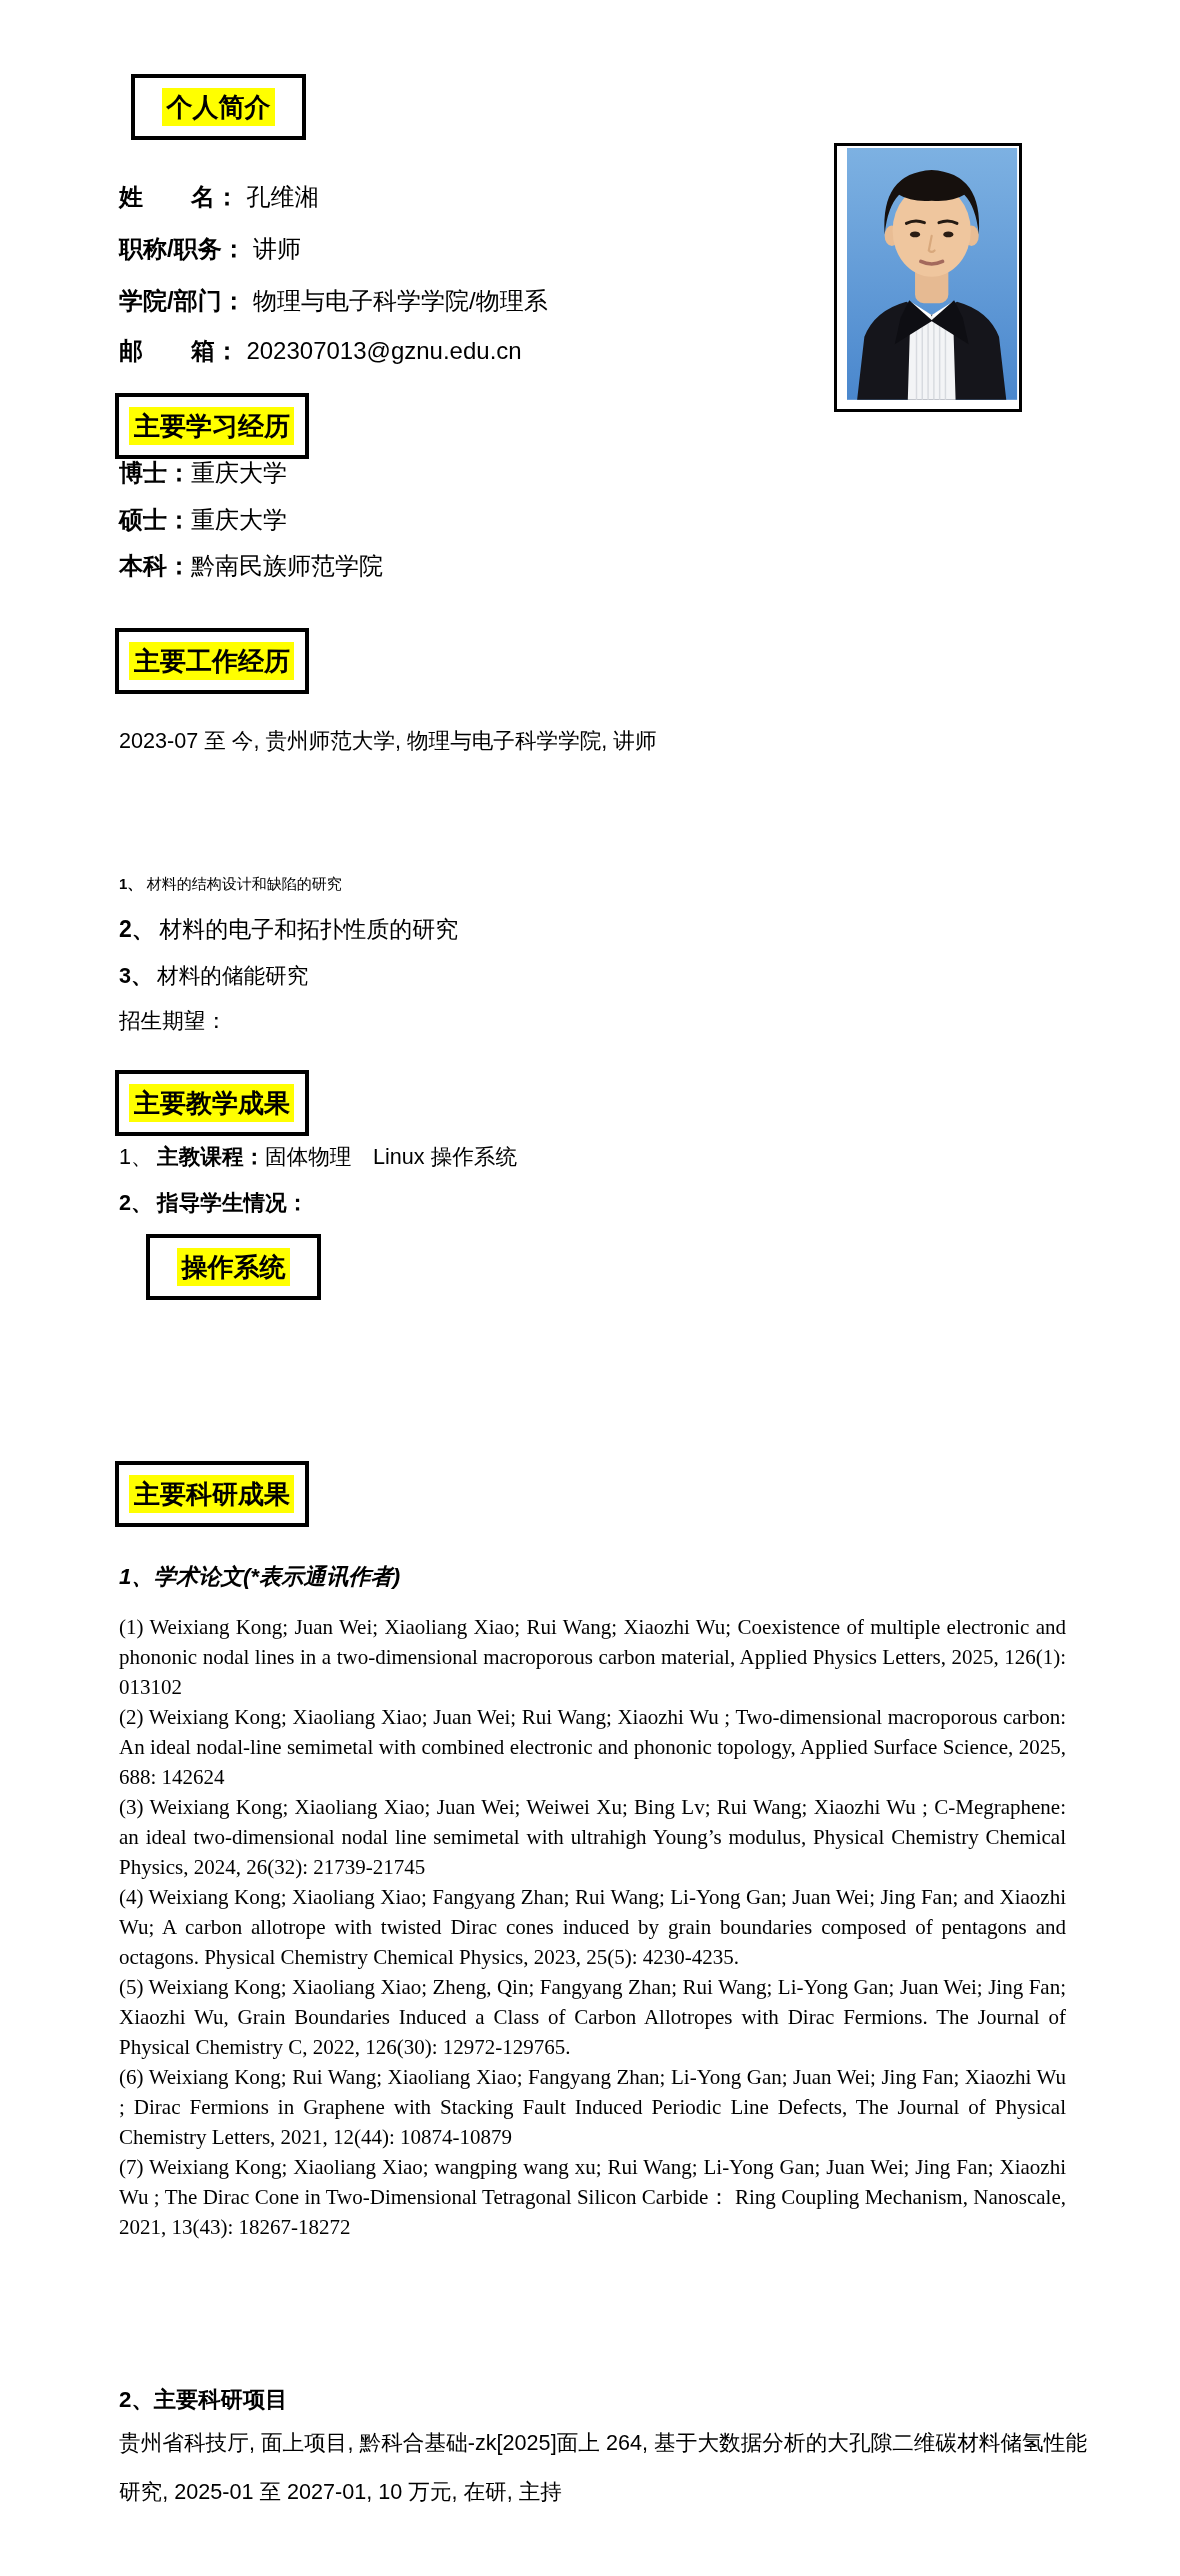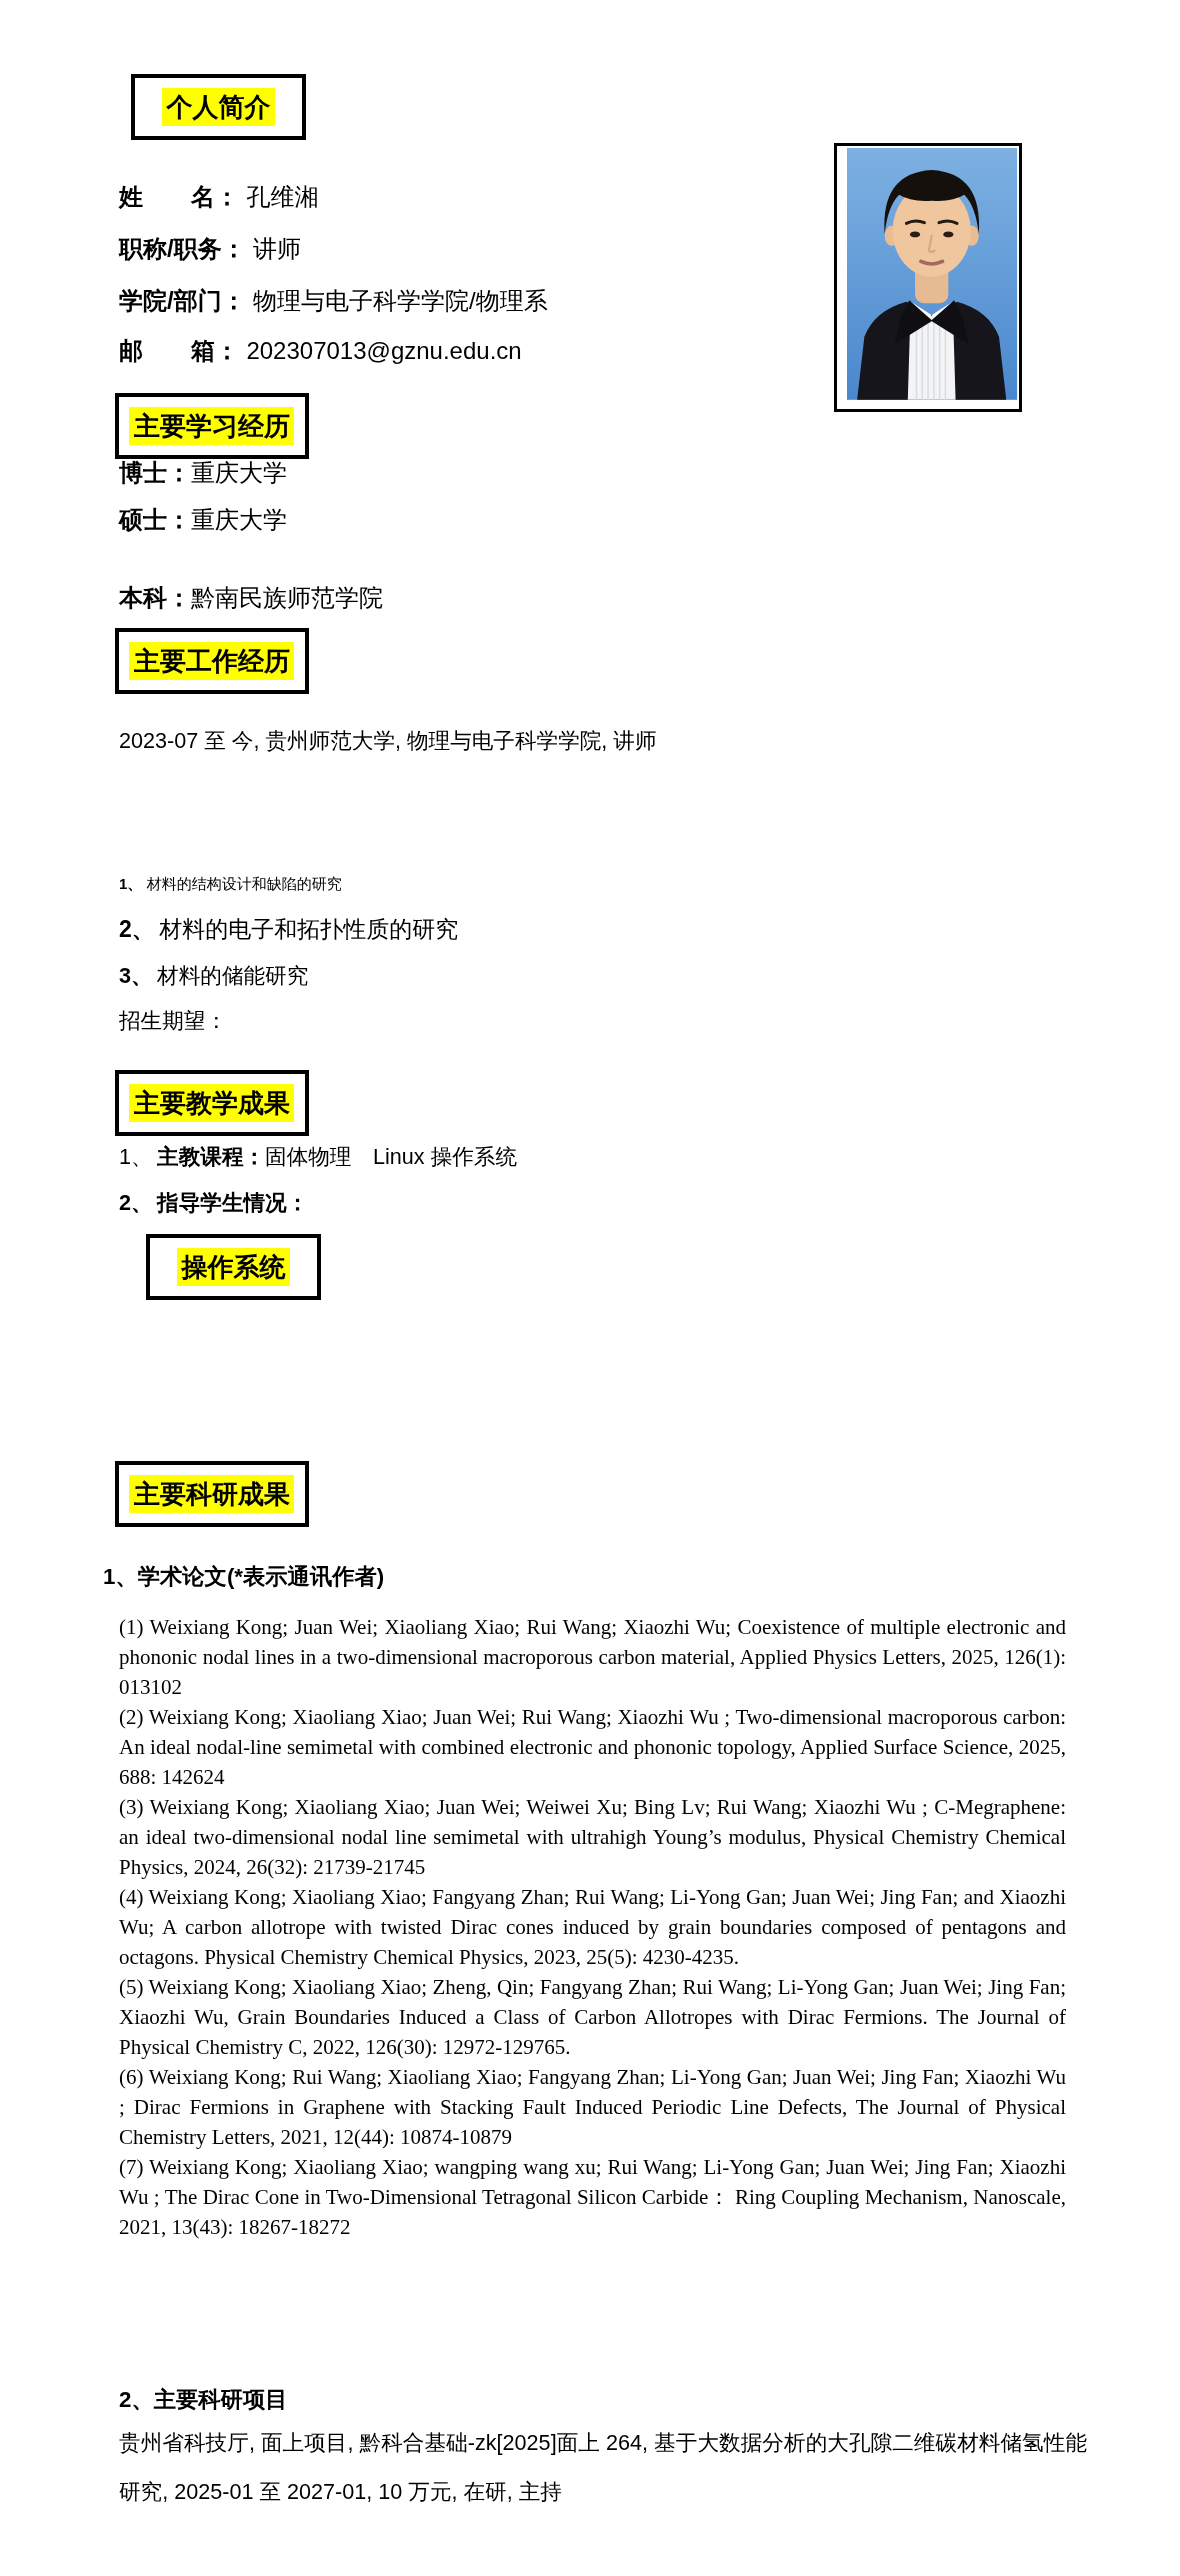--- a/index.html
+++ b/index.html
@@ -131,21 +131,21 @@
 
   <div class="hdr-box abs" style="left:115px;top:393px;">
     <span class="hl">主要学习经历</span>
   </div>
   <div class="row abs" style="left:119px;top:459px;text-align:right;">
     <span class="lbl">博士：</span><span class="val">重庆大学</span>
   </div>
   <div class="row abs" style="left:119px;top:506px;">
     <span class="lbl">硕士：</span><span class="val">重庆大学</span>
   </div>
-  <div class="row abs" style="left:119px;top:552px;margin-top:32px;">
+  <div class="row abs" style="left:119px;top:552px;">
     <span class="lbl">本科：</span><span class="val">黔南民族师范学院</span>
   </div>
 
   <div class="hdr-box abs" style="left:115px;top:628px;">
     <span class="hl">主要工作经历</span>
   </div>
   <div class="row abs" style="left:119px;top:727px;font-size:21.6px;">2023-07 至 今, 贵州师范大学, 物理与电子科学学院, 讲师</div>
 
   <div class="row abs" style="left:119px;top:870px;font-size:15px;">
     <span class="num">1、</span><span>材料的结构设计和缺陷的研究</span>
@@ -169,21 +169,21 @@
   </div>
 
   <div class="hdr-box wide-pad abs" style="left:130px;top:1234px;">
     <span class="hl">操作系统</span>
   </div>
 
   <div class="hdr-box abs" style="left:115px;top:1461px;">
     <span class="hl">主要科研成果</span>
   </div>
 
-  <div class="subhead abs" style="left:103px;top:1563px;">1、学术论文(*表示通讯作者)</div>
+  <div class="subhead abs" style="left:119px;top:1563px;font-style:italic;">1、学术论文(*表示通讯作者)</div>
 
   <div class="papers abs" style="left:119px;top:1612px;">
     <p>(1) Weixiang Kong; Juan Wei; Xiaoliang Xiao; Rui Wang; Xiaozhi Wu; Coexistence of multiple electronic and phononic nodal lines in a two-dimensional macroporous carbon material, Applied Physics Letters, 2025, 126(1): 013102</p>
     <p>(2) Weixiang Kong; Xiaoliang Xiao; Juan Wei; Rui Wang; Xiaozhi Wu ; Two-dimensional macroporous carbon: An ideal nodal-line semimetal with combined electronic and phononic topology, Applied Surface Science, 2025, 688: 142624</p>
     <p>(3) Weixiang Kong; Xiaoliang Xiao; Juan Wei; Weiwei Xu; Bing Lv; Rui Wang; Xiaozhi Wu ; C-Megraphene: an ideal two-dimensional nodal line semimetal with ultrahigh Young’s modulus, Physical Chemistry Chemical Physics, 2024, 26(32): 21739-21745</p>
     <p>(4) Weixiang Kong; Xiaoliang Xiao; Fangyang Zhan; Rui Wang; Li-Yong Gan; Juan Wei; Jing Fan; and Xiaozhi Wu; A carbon allotrope with twisted Dirac cones induced by grain boundaries composed of pentagons and octagons. Physical Chemistry Chemical Physics, 2023, 25(5): 4230-4235.</p>
     <p>(5) Weixiang Kong; Xiaoliang Xiao; Zheng, Qin; Fangyang Zhan; Rui Wang; Li-Yong Gan; Juan Wei; Jing Fan; Xiaozhi Wu, Grain Boundaries Induced a Class of Carbon Allotropes with Dirac Fermions. The Journal of Physical Chemistry C, 2022, 126(30): 12972-129765.</p>
     <p>(6) Weixiang Kong; Rui Wang; Xiaoliang Xiao; Fangyang Zhan; Li-Yong Gan; Juan Wei; Jing Fan; Xiaozhi Wu ; Dirac Fermions in Graphene with Stacking Fault Induced Periodic Line Defects, The Journal of Physical Chemistry Letters, 2021, 12(44): 10874-10879</p>
     <p>(7) Weixiang Kong; Xiaoliang Xiao; wangping wang xu; Rui Wang; Li-Yong Gan; Juan Wei; Jing Fan; Xiaozhi Wu ; The Dirac Cone in Two-Dimensional Tetragonal Silicon Carbide： Ring Coupling Mechanism, Nanoscale, 2021, 13(43): 18267-18272</p>
   </div>

